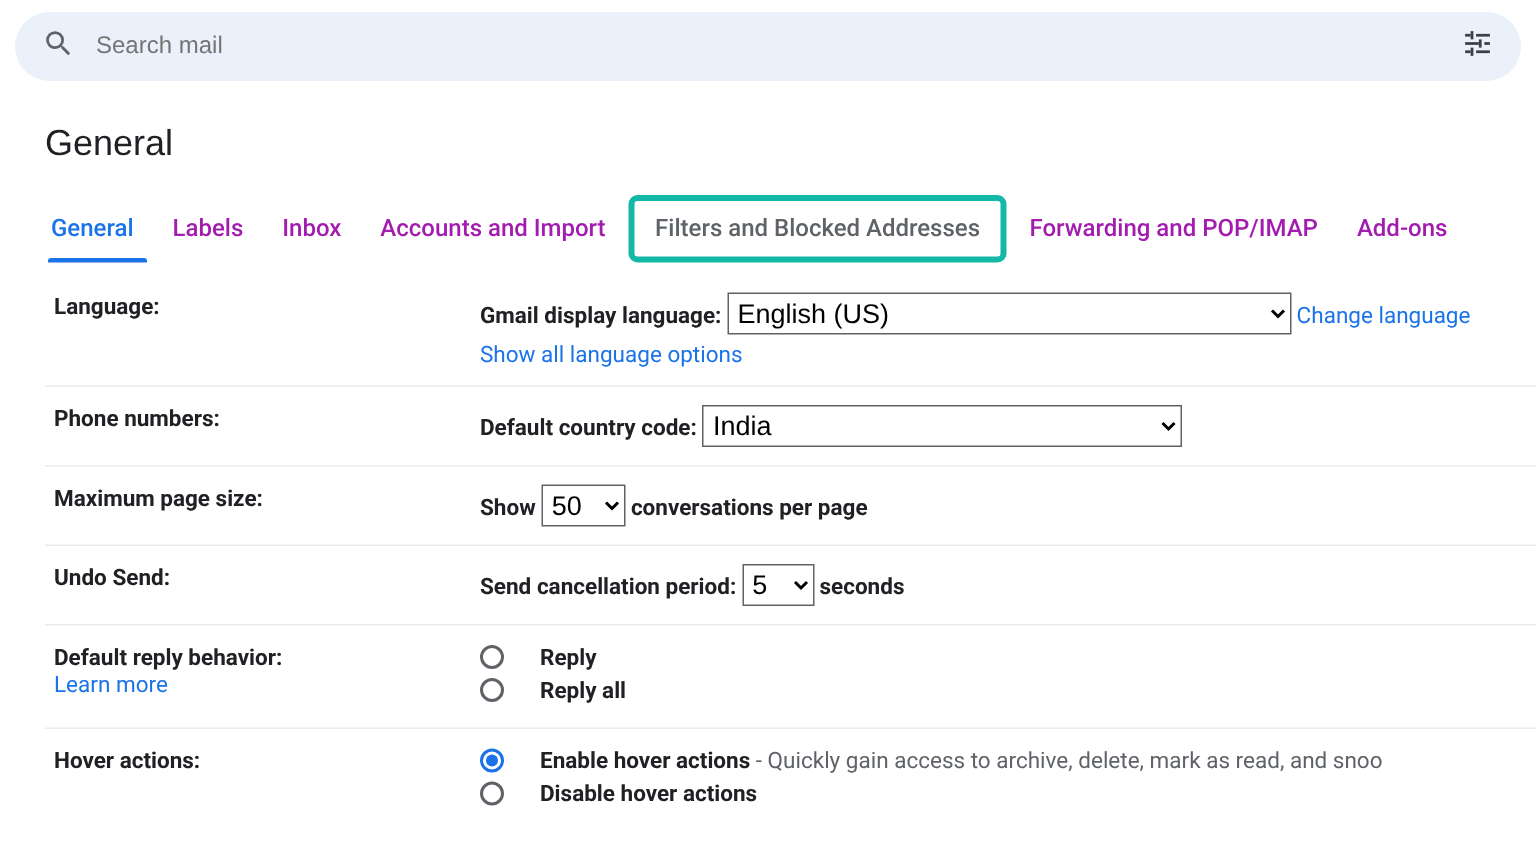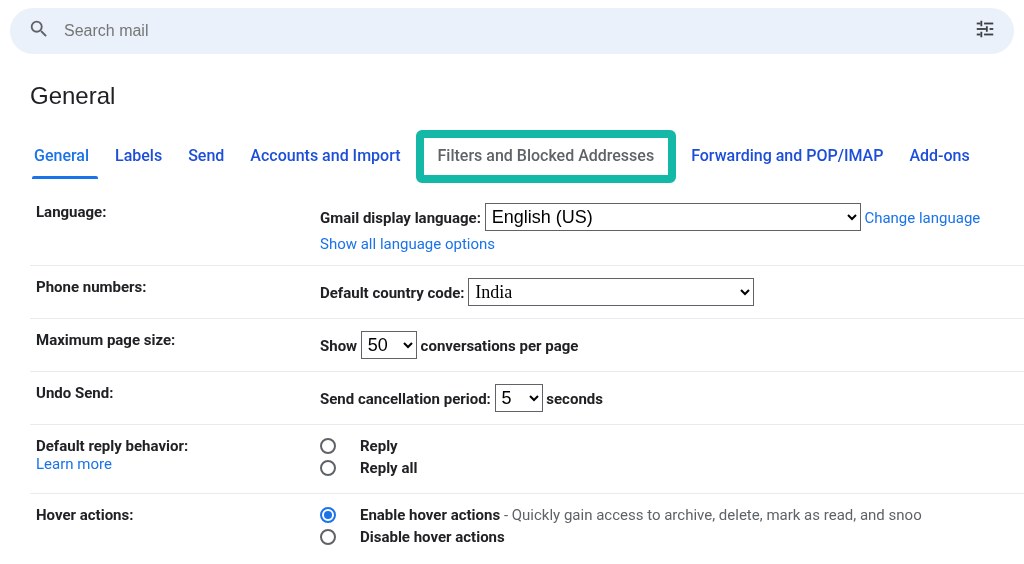--- a/index.html
+++ b/index.html
@@ -36,41 +36,41 @@
     .tabs {
       display: flex;
       align-items: center;
       gap: 4px;
       border-bottom: none;
       position: relative;
       margin-bottom: 0;
     }
     .tab {
       font-size: 16px;
-      color: #1d4ed8;
+      color: #a21caf;
       padding: 8px 11px 14px 11px;
       cursor: pointer;
       white-space: nowrap;
       font-weight: 500;
     }
     .tab:first-child { padding-left: 4px; padding-right: 11px;}
     .tab.active {
       color: #1a73e8;
       position: relative;
     }
     .tab.active::after {
       content: '';
       position: absolute;
       left: 2px; right: 2px; bottom: 0;
       height: 3px;
       background: #1a73e8;
       border-radius: 2px 2px 0 0;
     }
     .tab.highlighted {
-      border: 8px solid #14b8a6;
+      border: 4px solid #14b8a6;
       border-radius: 6px;
       padding: 8px 14px 10px 14px;
       color: #5f6368;
       margin-top: -4px;
     }
     .settings-rows { margin-top: 8px; }
     .row {
       display: flex;
       align-items: flex-start;
       padding: 12px 0 12px 0;
@@ -89,21 +89,21 @@
     .row-content .bold { font-weight: 700; }
     .row-content a { color: #1a73e8; text-decoration: none; }
     select {
       font-size: 18px;
       padding: 2px 2px;
       border: 1px solid #5f6368;
       background: #fff;
       font-family: Arial, sans-serif;
     }
     select.wide { width: 376px; }
-    select.med { width: 286px; font-family: Liberation Serif, serif; }
+    select.med { width: 320px; }
     select.small { width: 56px; }
     select.tiny { width: 48px; }
     .radio-row { display: flex; align-items: center; gap: 24px; margin-bottom: 4px; }
     input[type="radio"] {
       appearance: none;
       width: 16px; height: 16px;
       border: 2px solid #5f6368;
       border-radius: 50%;
       position: relative;
       cursor: pointer;
@@ -152,21 +152,21 @@
       </svg>
   </span>
 </div>
 
 <div class="settings-area">
   <div class="settings-title">General</div>
 
   <div class="tabs">
     <div class="tab active">General</div>
     <div class="tab">Labels</div>
-    <div class="tab">Send</div>
+    <div class="tab">Inbox</div>
     <div class="tab">Accounts and Import</div>
     <div class="tab highlighted">Filters and Blocked Addresses</div>
     <div class="tab">Forwarding and POP/IMAP</div>
     <div class="tab">Add-ons</div>
   </div>
 
   <div class="settings-rows">
 
     <div class="row">
       <div class="row-label"><span class="bold">Language:</span></div>

